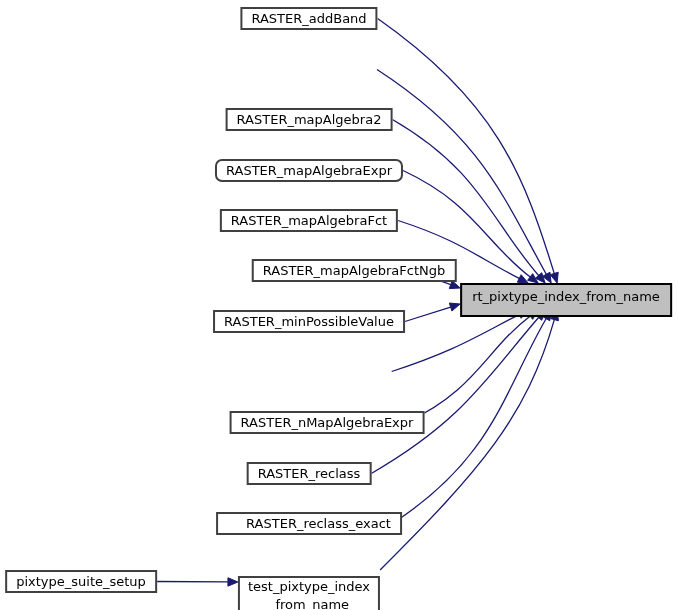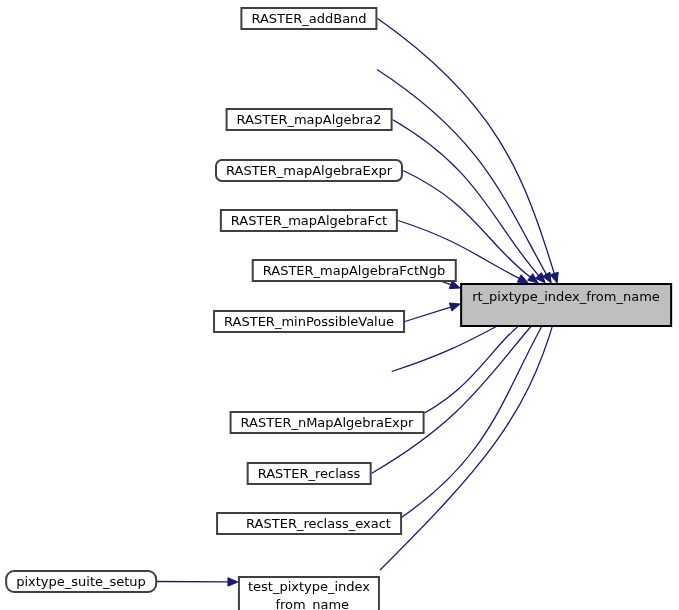--- a/index.html
+++ b/index.html
@@ -12,21 +12,21 @@
     position:absolute;transform:translateX(-50%);box-sizing:border-box;
     background:#ffffff;border:2px solid var(--node-border,#404040);
     color:var(--text,#000);font-size:13px;line-height:19px;height:23px;
     padding:0 9px;white-space:nowrap;text-align:center;cursor:pointer;
   }
   .node.multiline{
     white-space:pre-line;height:40px;line-height:18px;padding:0 8px;
   }
   .node.center{
     background:var(--center-fill,#bfbfbf);border:2px solid var(--center-border,#000);
-    height:44px;line-height:23px;padding:0 10px;
+    height:34px;line-height:23px;padding:0 10px;
   }
 </style>
 </head>
 <body>
 
 <div class="stage" style="--bg: #ffffff; --node-border: #404040; --center-fill: #bfbfbf; --center-border: #000000; --text: #000000;">
   <svg class="edges" id="edges">
       <path d="M377.59375,18.5 C495.43323825687975,101.01209797624178 523.6580069101402,173.50884448315986 554.5014671574953,274.3932571963327" fill="none" stroke="#191970" stroke-width="1.3"></path>
       <polygon points="557.1328125,283 550.1926154777279,274.6649136002051 558.2255754278174,272.2089912805341" fill="#191970" stroke="#191970" stroke-width="1"></polygon>
       <path d="M377.0078125,69.5 C480.9830342675318,137.02229852023024 502.6926192216696,195.61157805131407 546.769525917783,275.12842263574544" fill="none" stroke="#191970" stroke-width="1.3"></path>
@@ -59,15 +59,15 @@
   <div class="node" style="left: 309px; top: 108px;">RASTER_mapAlgebra2</div>
   <div class="node" style="left: 309px; top: 159px; border-radius: 7px;">RASTER_mapAlgebraExpr</div>
   <div class="node" style="left: 309px; top: 209px; text-align: center;">RASTER_mapAlgebraFct</div>
   <div class="node" style="left: 309px; top: 259px; margin-left: 45px;">RASTER_mapAlgebraFctNgb</div>
   <div class="node" style="left: 309px; top: 310px;">RASTER_minPossibleValue</div>
   <div class="node" style="left: 327px; top: 411px;">RASTER_nMapAlgebraExpr</div>
   <div class="node" style="left: 309px; top: 462px;">RASTER_reclass</div>
   <div class="node" style="left: 309px; top: 512px; padding-left: 28px;">RASTER_reclass_exact</div>
   <div class="node multiline" style="left: 309px; top: 576px;">test_pixtype_index
 _from_name</div>
-  <div class="node" style="left: 81px; top: 570px; border-radius: 9px;">pixtype_suite_setup</div>
+  <div class="node" style="left: 81px; top: 570px;">pixtype_suite_setup</div>
   <div class="node center" style="left: 566px; top: 283px;">rt_pixtype_index_from_name</div>
 </div>
 
 </body></html>

